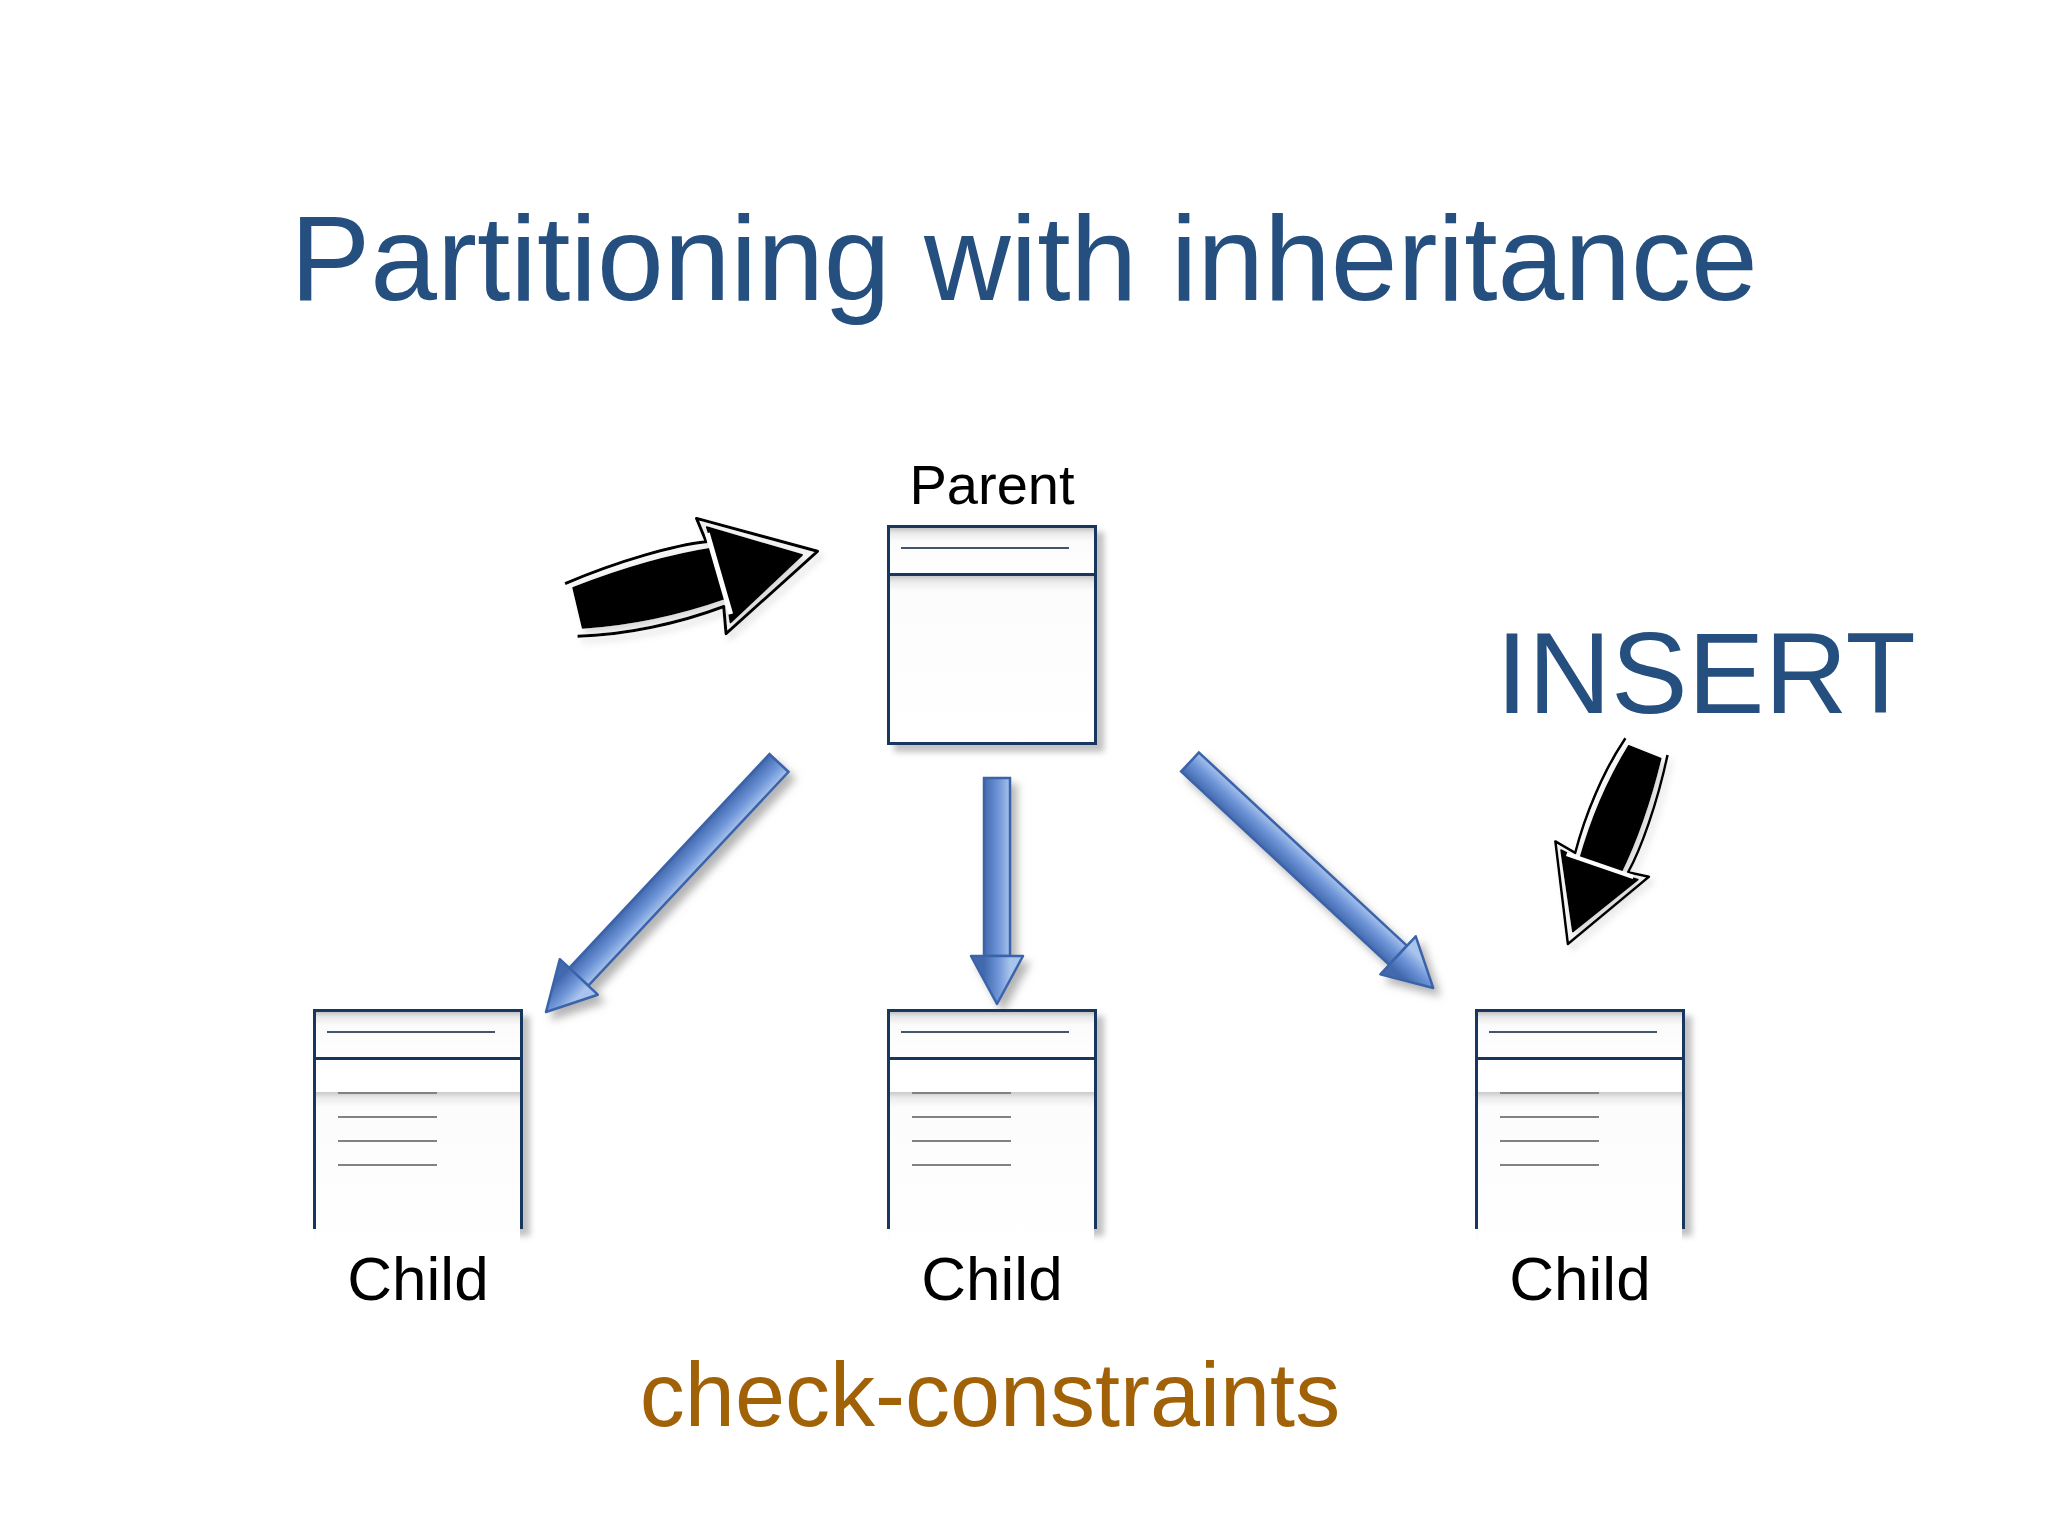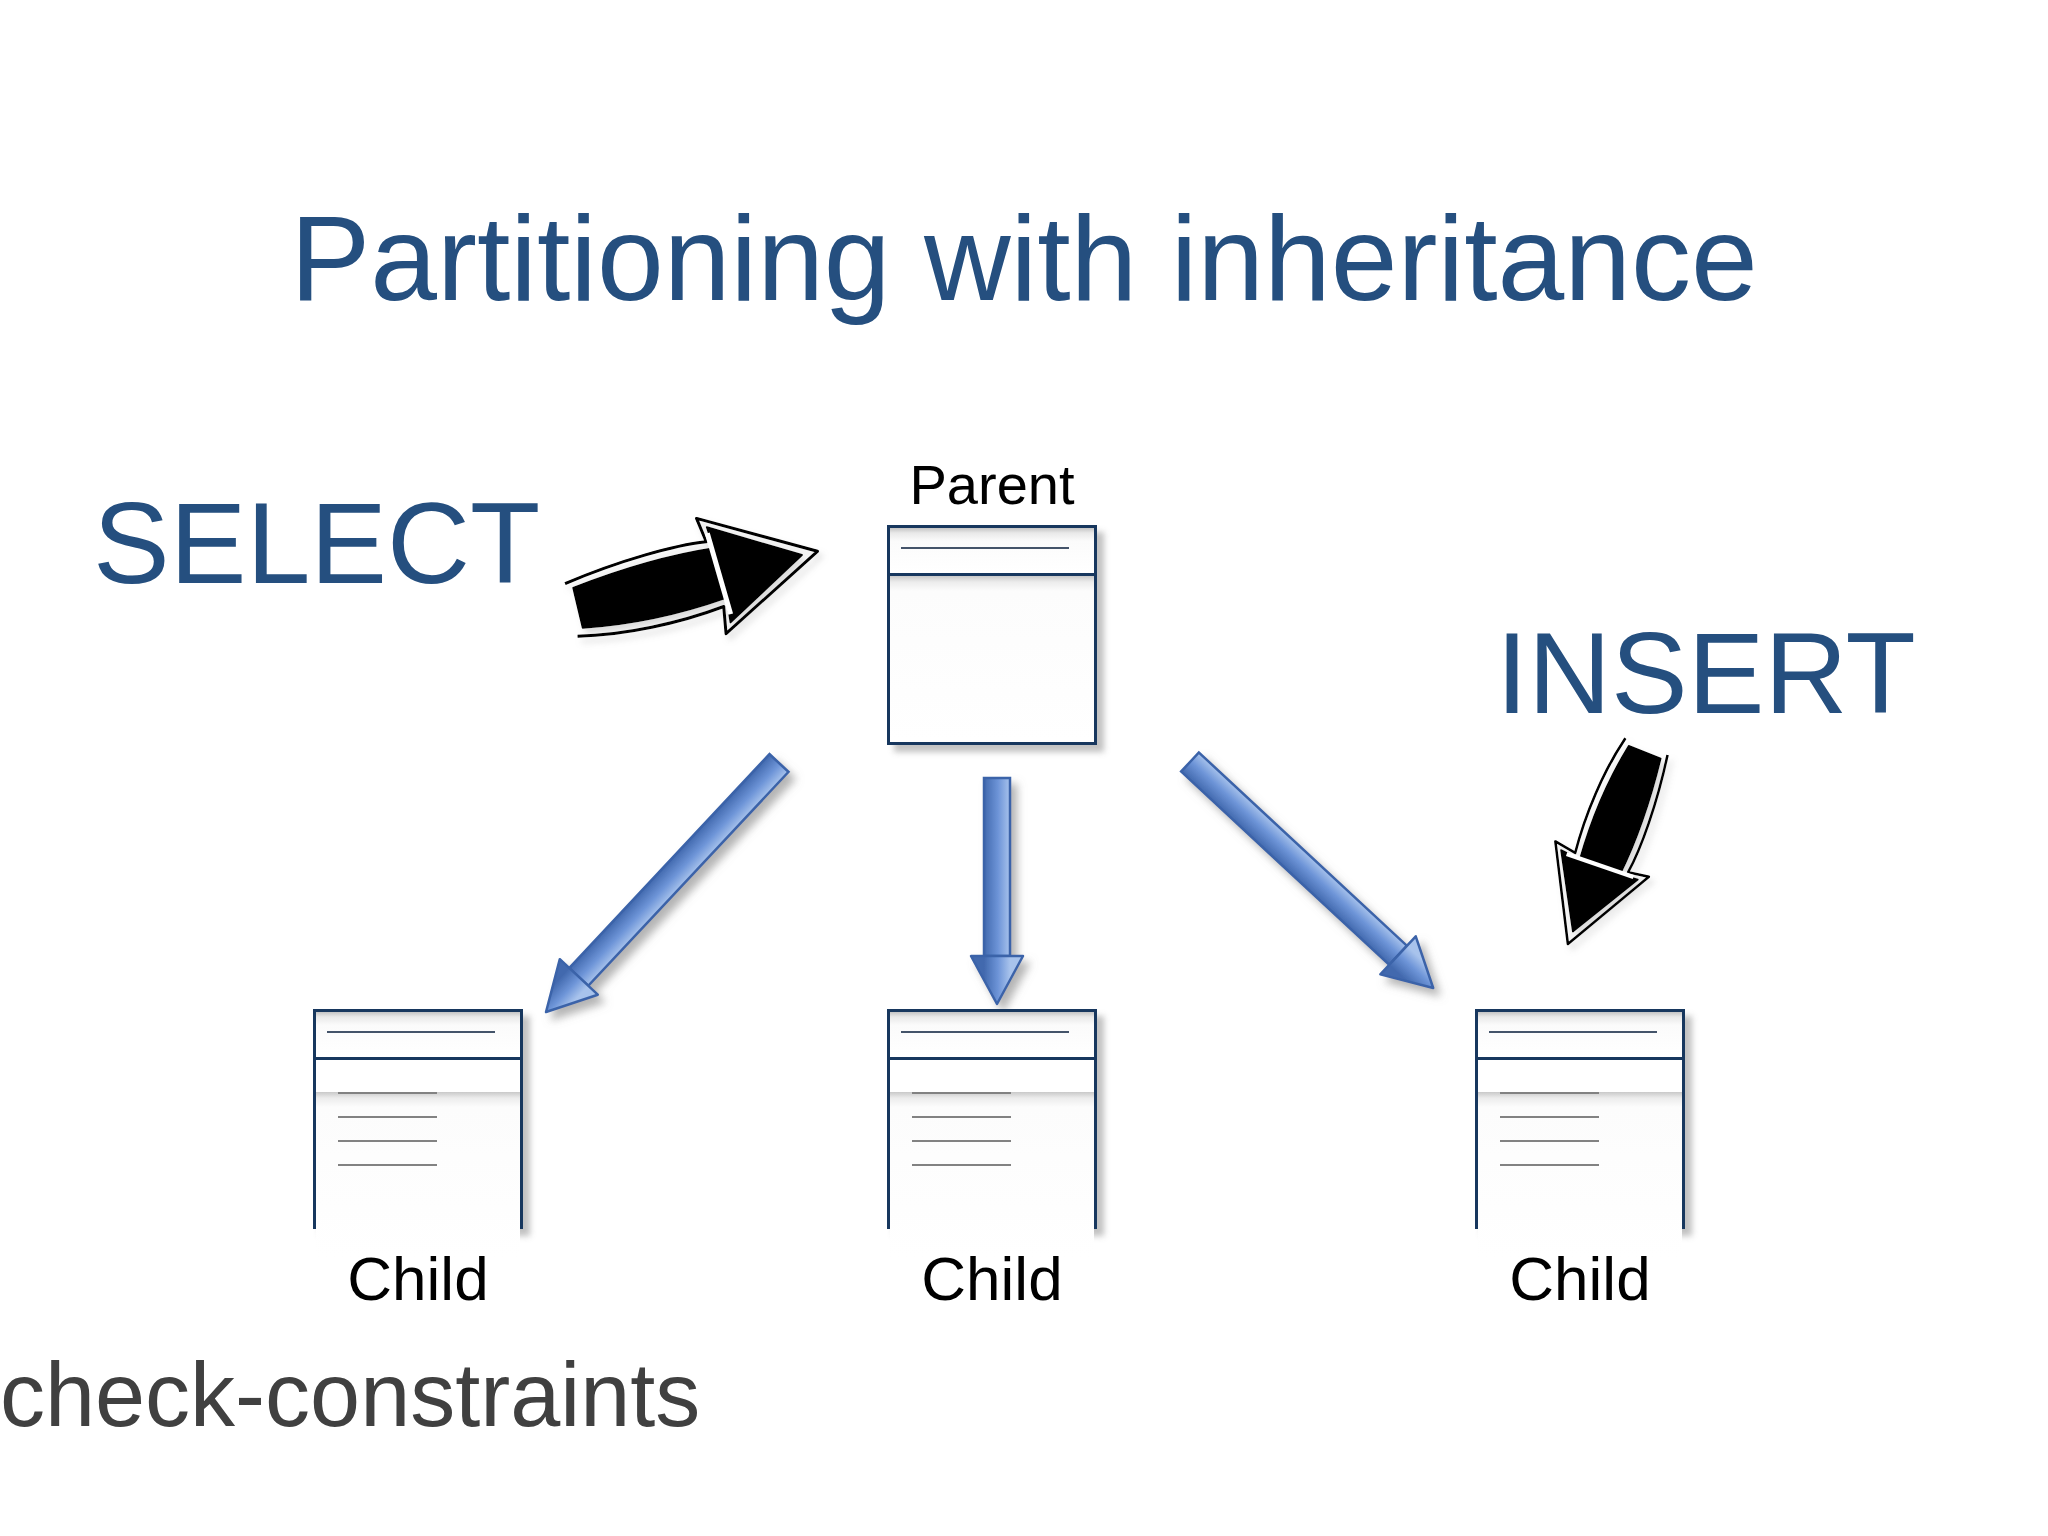--- a/index.html
+++ b/index.html
@@ -44,22 +44,23 @@
     line-height: 1;
     white-space: nowrap;
   }
   .op-select { left: 93px; top: 486px; }
   .op-insert { left: 1496px; top: 585px; margin-top: 31px; }
   .bottom-label {
     position: absolute;
     left: 0;
     top: 1350px;
     width: 1980px;
+    text-align: center;
     font-size: 90px;
-    color: #404040;
+    color: #a16207;
     line-height: 1;
     white-space: nowrap;
   }
   .tbl-label {
     position: absolute;
     width: 210px;
     text-align: center;
     color: #000000;
     line-height: 1;
     white-space: nowrap;
@@ -163,21 +164,20 @@
       <use href="#sketch-arrow" transform="translate(575,608) rotate(-13.4)"></use>
     </g>
 
     <g filter="url(#faintShadow)">
       <use href="#sketch-arrow" transform="translate(1646,750) rotate(111.7) scale(0.84)"></use>
     </g>
   </svg>
 
   <h1 class="slide-title">Partitioning with inheritance</h1>
 
-  <div class="op-label op-select">SELECT</div>
   <div class="op-label op-insert">INSERT</div>
 
   <div class="tbl-label parent-label">Parent</div>
 
   <div class="table-box parent-box">
     <div class="tbl-header">
       <div class="hline"></div>
     </div>
     <div class="tbl-body"></div>
   </div>

